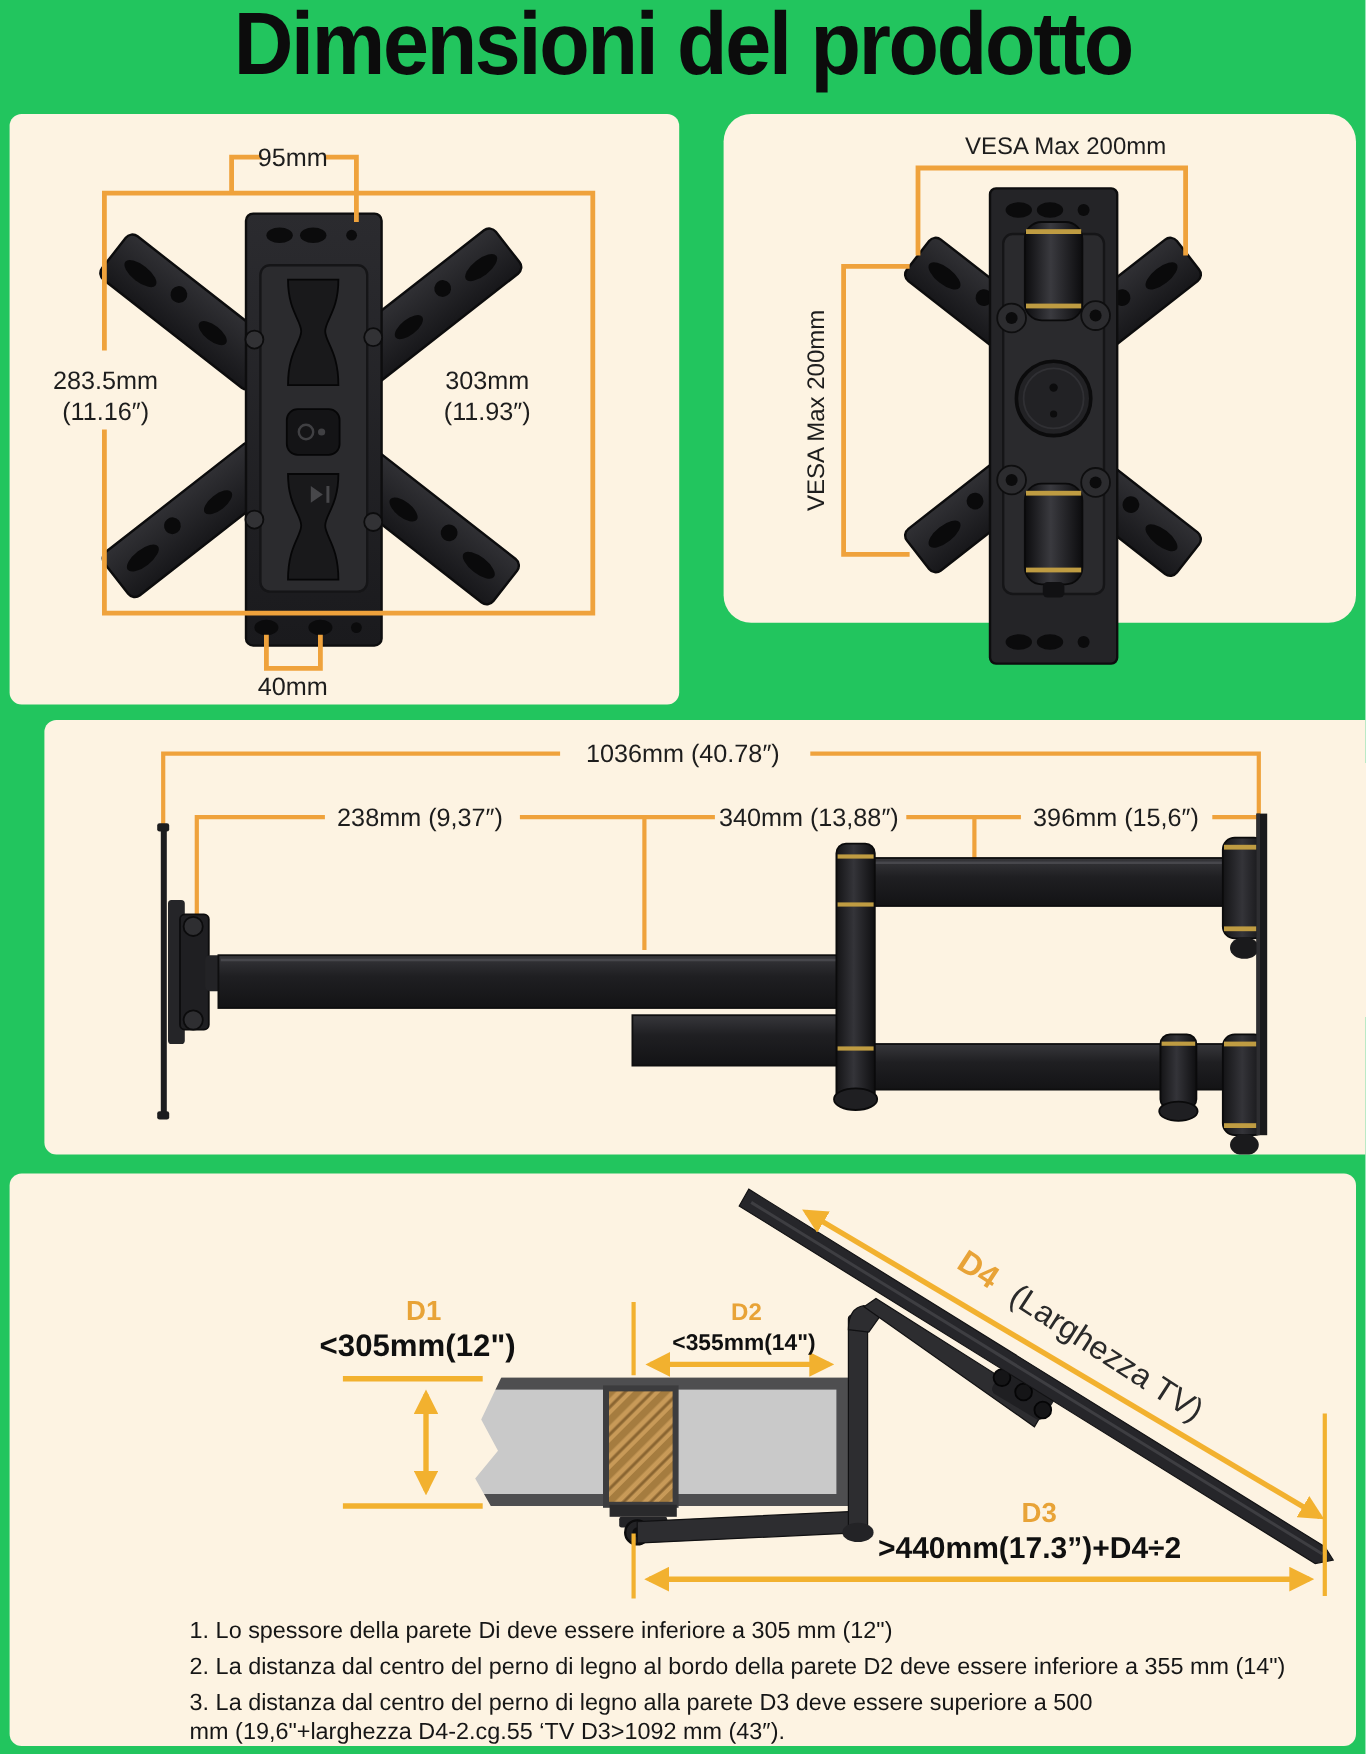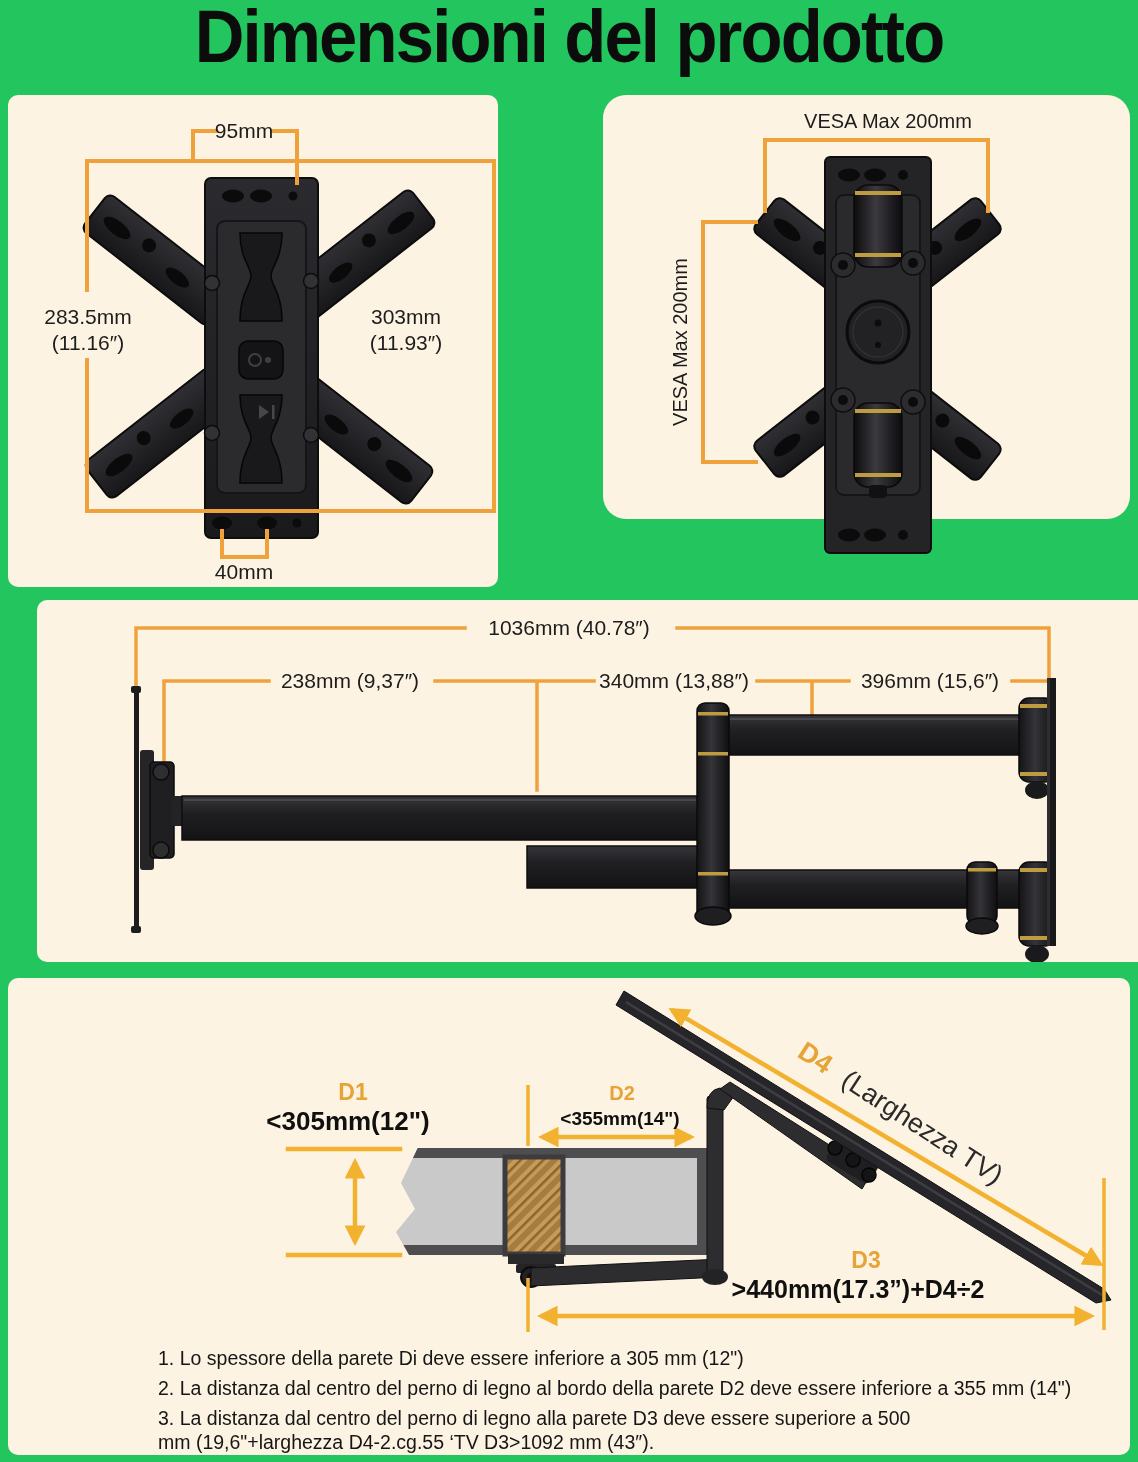--- a/index.html
+++ b/index.html
@@ -3,21 +3,21 @@
 <meta charset="utf-8">
 <style>
   html,body{margin:0;padding:0;background:#ffffff;}
   .stage{position:relative;width:1138px;height:1462px;background:#22c55e;
          font-family:"Liberation Sans", sans-serif;overflow:hidden;}
   .page-title{position:absolute;top:-6px;left:0;width:100%;text-align:center;
       font-size:74px;font-weight:bold;color:#0c0c0c;letter-spacing:-2px;
       transform:scaleX(0.93);transform-origin:50% 50%;white-space:nowrap;}
   .panel{position:absolute;background:#fdf3e2;border-radius:10px;}
   .panel svg{position:absolute;left:0;top:0;}
-  #panel-front{left:8px;top:95px;width:490px;height:492px;}
+  #panel-front{left:8px;top:95px;width:534px;height:492px;padding-left:24px;}
   #panel-back{left:603px;top:95px;width:527px;height:424px;border-radius:23px;}
   #panel-side{left:8px;top:600px;width:1122px;height:362px;margin-left:29px;}
   #panel-install{left:8px;top:978px;width:1122px;height:477px;}
   text{font-family:"Liberation Sans", sans-serif;}
 </style>
 </head>
 <body>
 
 <div class="stage">
 

